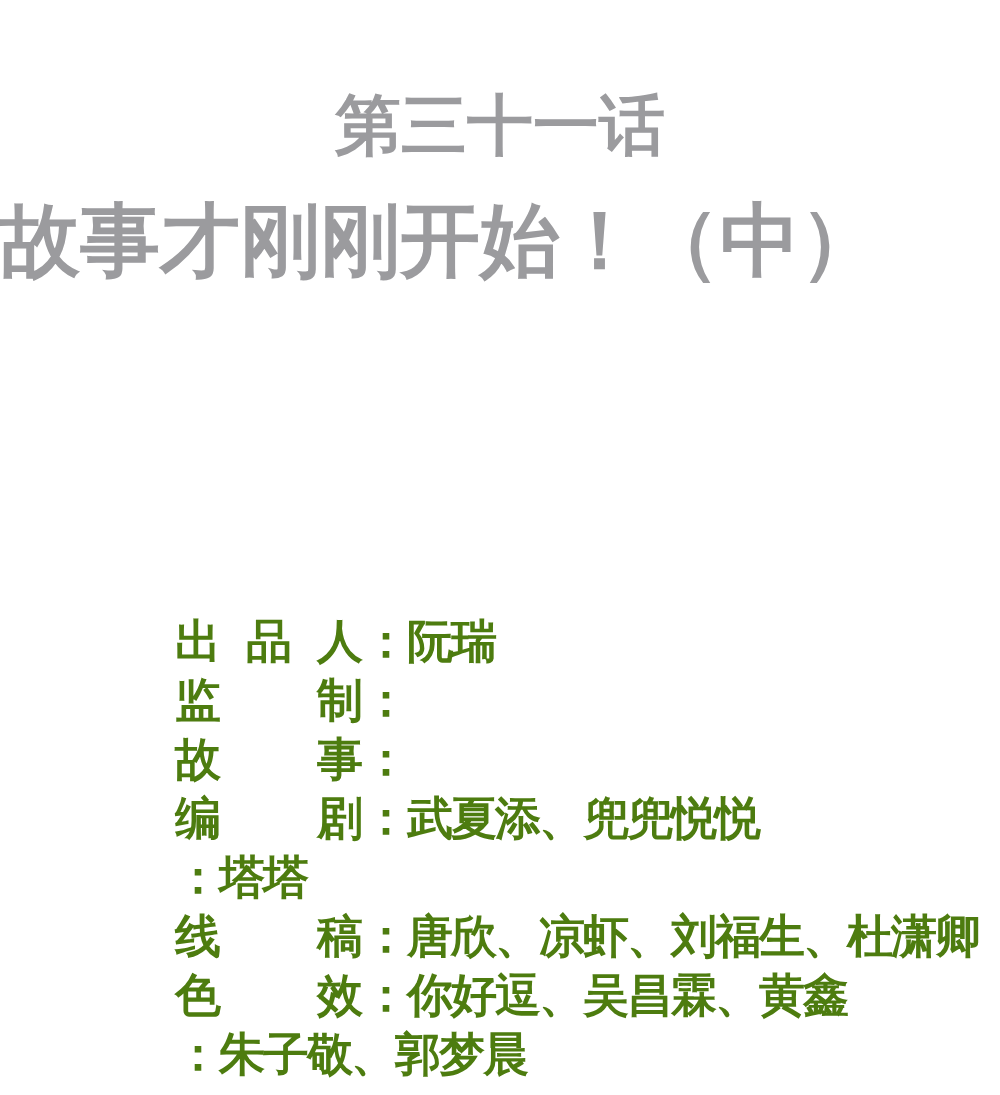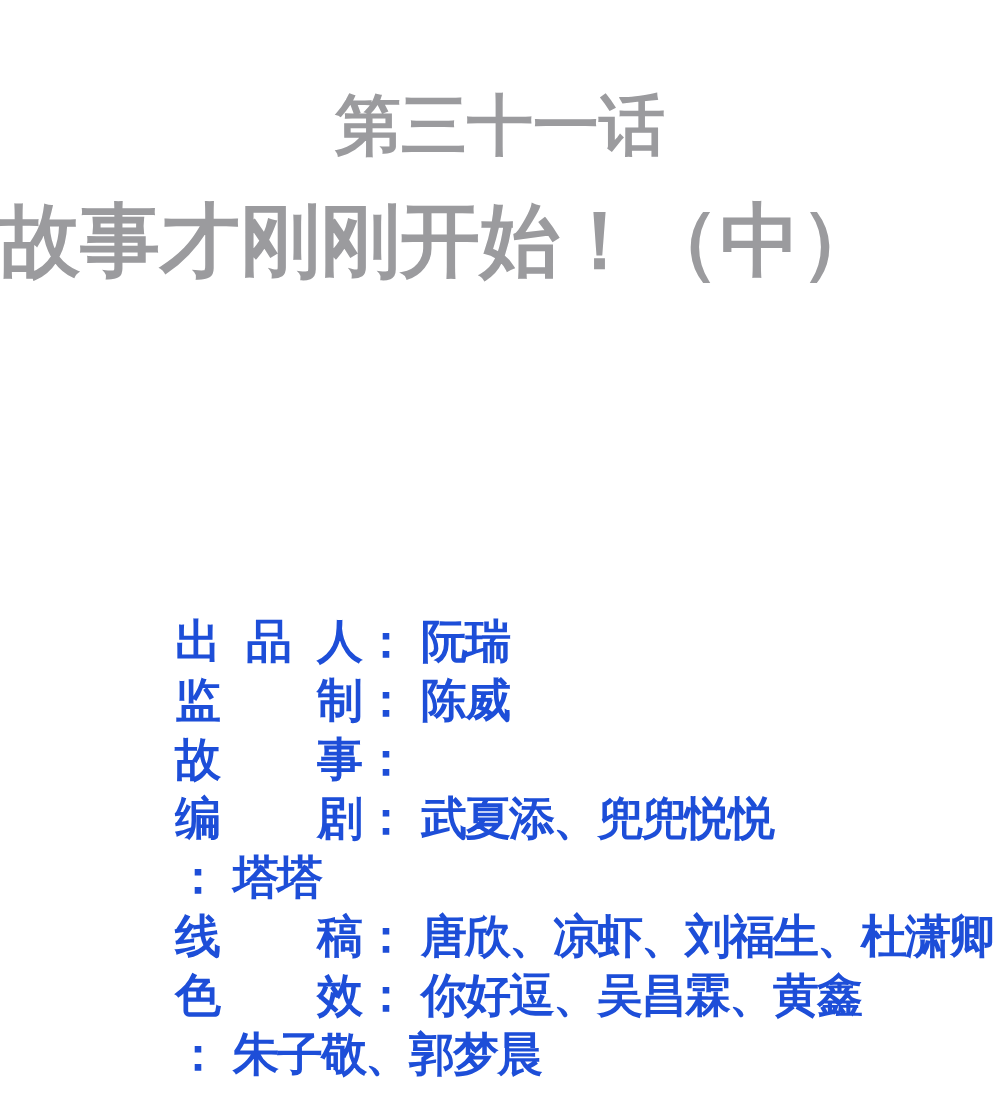--- a/index.html
+++ b/index.html
@@ -39,36 +39,35 @@
     top: 612px;
     font-weight: bold;
   }
   .credit-row {
     display: flex;
     align-items: baseline;
     height: 59px;
     line-height: 59px;
     font-size: 46px;
     white-space: nowrap;
-    color: #1d4ed8;
+    color: #4d7c0f;
   }
   .credit-role {
     display: inline-block;
     width: 188px;
     text-align: justify;
     text-align-last: justify;
     text-justify: inter-character;
   }
   .credit-colon {
     display: inline-block;
     width: 44px;
   }
   .credit-names {
     display: inline-block;
-    margin-left: 14px;
     letter-spacing: -2px;
   }
 </style>
 </head>
 <body>
 
 <div class="page">
 
   <div class="episode-title">第三十一话</div>
 
@@ -78,21 +77,20 @@
 
     <div class="credit-row">
       <span class="credit-role">出品人</span>
         <span class="credit-colon">：</span>
         <span class="credit-names">阮瑞</span>
     </div>
 
     <div class="credit-row">
       <span class="credit-role">监制</span>
         <span class="credit-colon">：</span>
-        <span class="credit-names">陈威</span>
     </div>
 
     <div class="credit-row">
       <span class="credit-role">故事</span>
         <span class="credit-colon">：</span>
     </div>
 
     <div class="credit-row">
       <span class="credit-role">编剧</span>
         <span class="credit-colon">：</span>

